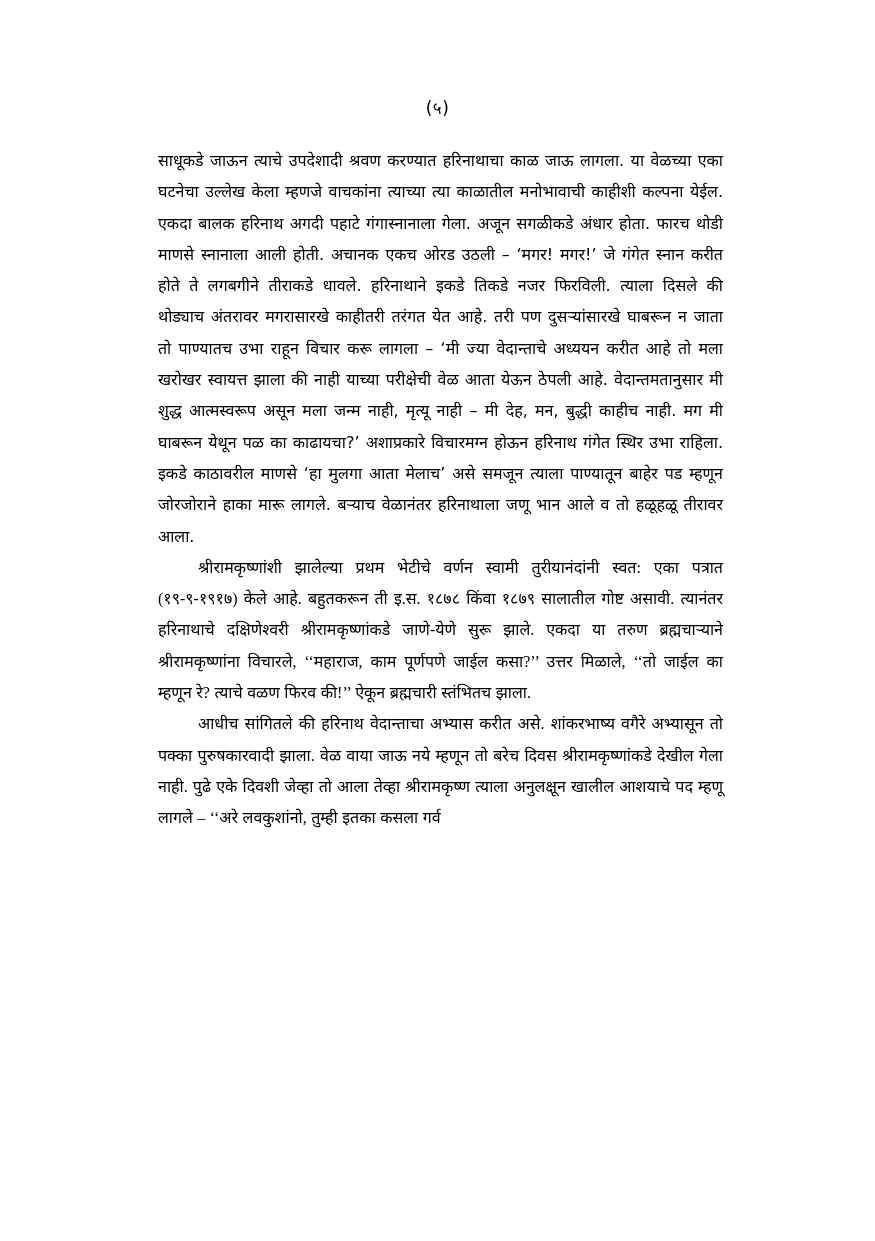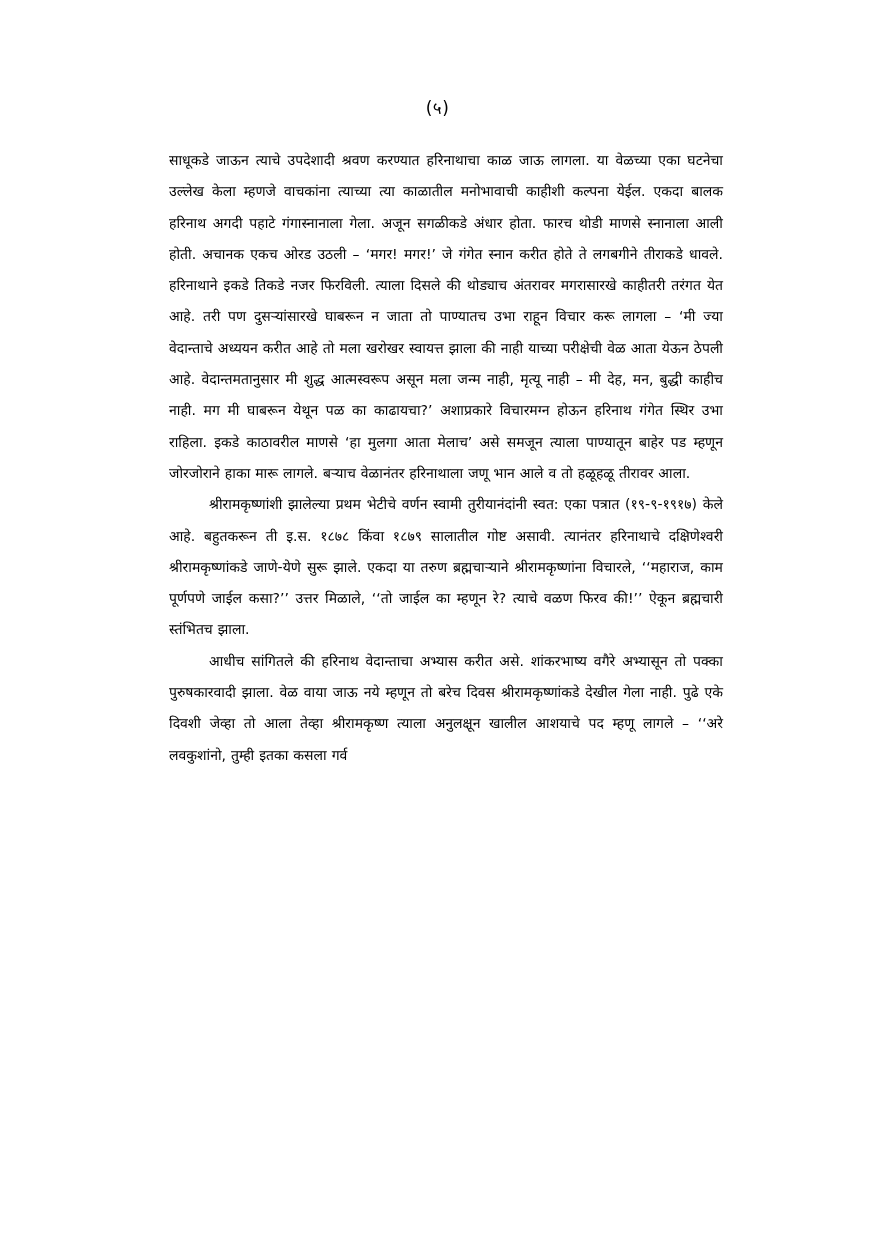--- a/index.html
+++ b/index.html
@@ -30,31 +30,32 @@
     font-family: "DejaVu Sans", sans-serif;
     letter-spacing: 0.5px;
   }
   .body-text {
     position: absolute;
     top: 145px;
     left: 155px;
     width: 568px;
   }
   .para {
-    margin: 0 0 0 14px;
-    font-size: 14px;
+    margin: 0 0 0 3px;
+    font-size: 16px;
     line-height: 31.3px;
     text-align: justify;
     text-justify: inter-word;
     font-family: "DejaVu Sans", sans-serif;
     font-weight: 400;
     word-spacing: 0.5px;
   }
   .para.indent {
     text-indent: 40px;
+    font-family: Liberation Serif, serif;
   }
   .para + .para {
     margin-top: 0px;
   }
 </style>
 </head>
 <body>
 
 <div class="page">
 

